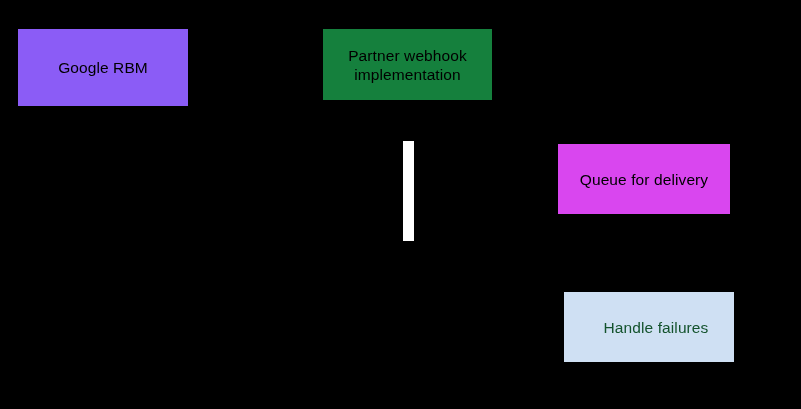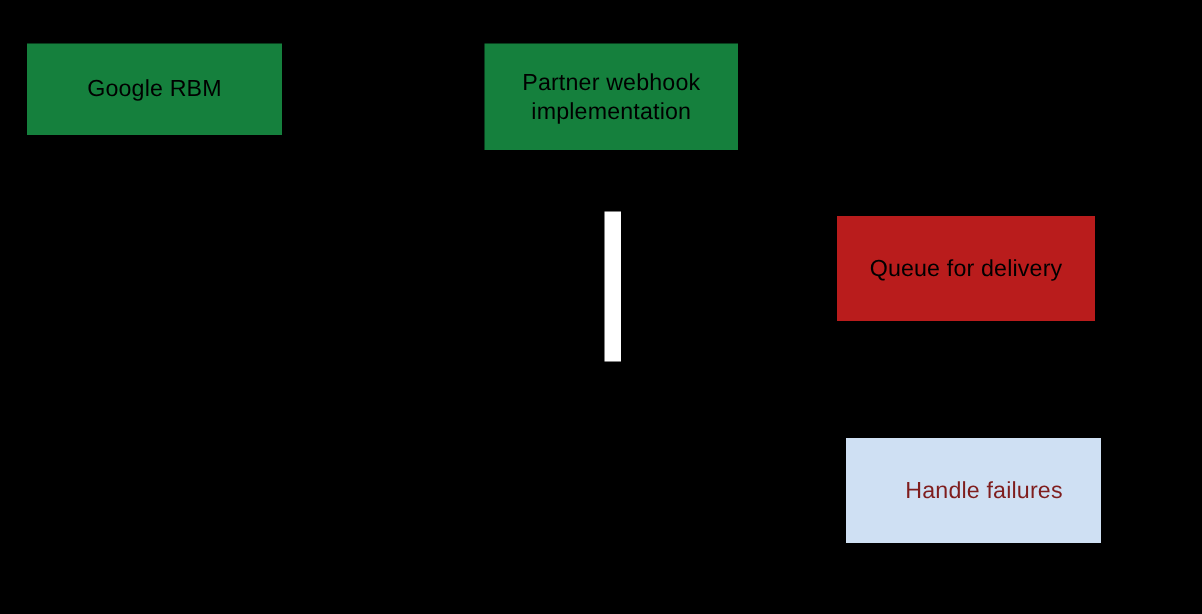--- a/index.html
+++ b/index.html
@@ -38,32 +38,32 @@
   .connector {
     position: absolute;
     background: #ffffff;
   }
 </style>
 </head>
 <body style="background: rgb(0, 0, 0);">
 
 <div id="canvas" style="background: rgb(0, 0, 0);">
 
-  <div class="node" style="left: 18px; top: 29px; width: 170px; height: 61px; background: #15803d; color: rgb(0, 0, 0);">
+  <div class="node" style="left: 18px; top: 29px; width: 170px; height: 77px; background: #8b5cf6; color: rgb(0, 0, 0);">
     <span>Google RBM</span>
   </div>
 
   <div class="node" style="left: 323px; top: 29px; width: 169px; height: 71px; background: #15803d; color: rgb(0, 0, 0);">
     <span>Partner webhook
 implementation</span>
   </div>
 
-  <div class="node" style="left: 558px; top: 144px; width: 172px; height: 70px; background: #b91c1c; color: rgb(0, 0, 0);">
+  <div class="node" style="left: 558px; top: 144px; width: 172px; height: 70px; background: #d946ef; color: rgb(0, 0, 0);">
     <span>Queue for delivery</span>
   </div>
 
-  <div class="node" style="left: 564px; top: 292px; width: 170px; height: 70px; background: rgb(207, 224, 243); color: #7f1d1d; padding-left: 20px;">
+  <div class="node" style="left: 564px; top: 292px; width: 170px; height: 70px; background: rgb(207, 224, 243); color: #14532d; padding-left: 20px;">
     <span>Handle failures</span>
   </div>
 
   <div class="connector" style="left: 403px; top: 141px; width: 11px; height: 100px; background: rgb(255, 255, 255);"></div>
 
 </div>
 
 </body></html>

